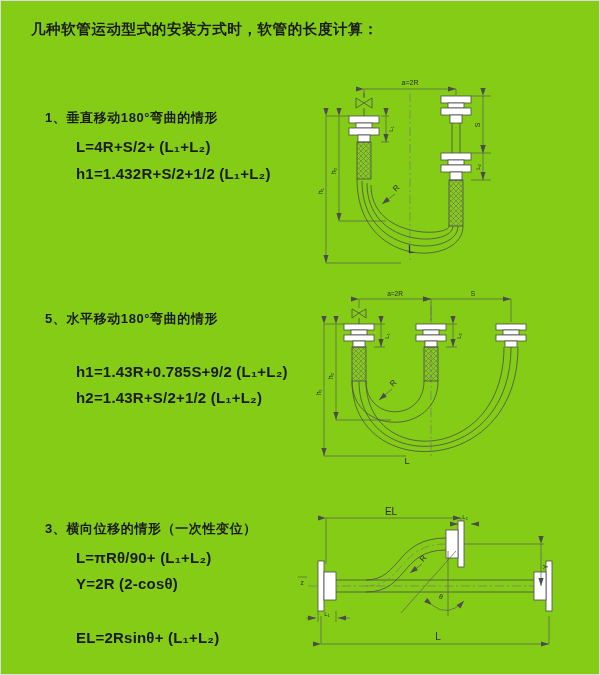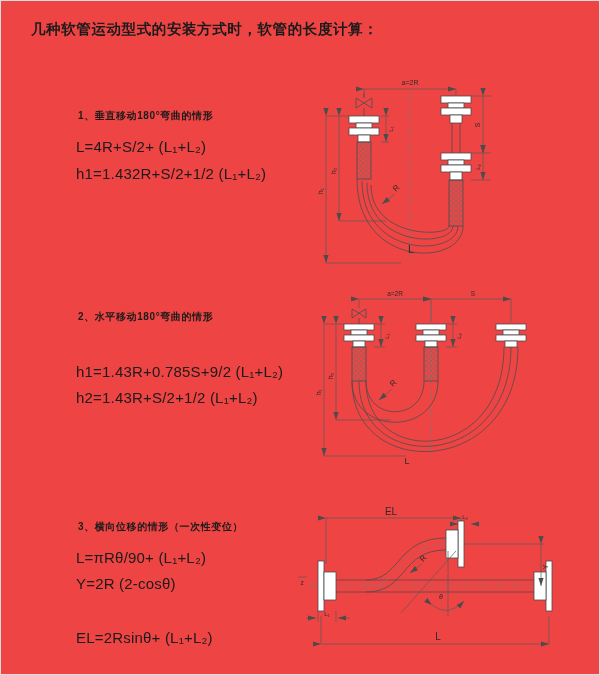--- a/index.html
+++ b/index.html
@@ -1,29 +1,29 @@
 <!DOCTYPE html>
 <html><head>
 <meta charset="utf-8">
 <style>
   html,body{margin:0;padding:0;background:#ffffff;}
   .page{
-    position:relative;width:600px;height:675px;background:#ef4444;
+    position:relative;width:600px;height:675px;background:#84cc16;
     border:1px solid #dcdcdc;box-sizing:border-box;overflow:hidden;
     font-family:"Liberation Sans","DejaVu Sans",sans-serif;color:#1b1b1b;
   }
   .title{
     position:absolute;left:30px;top:19px;font-size:14.5px;font-weight:700;
     letter-spacing:0.6px;white-space:nowrap;
   }
   .sec-heading{
-    position:absolute;font-size:10px;font-weight:700;letter-spacing:0.6px;white-space:nowrap;margin-left:33px;
+    position:absolute;font-size:13px;font-weight:700;letter-spacing:0.6px;white-space:nowrap;
   }
   .formula{
-    position:absolute;font-size:15px;font-weight:400;letter-spacing:0.2px;white-space:nowrap;
+    position:absolute;font-size:15px;font-weight:700;letter-spacing:0.2px;white-space:nowrap;
   }
   svg{position:absolute;overflow:visible;}
   svg text{fill:#2c2c2c;font-family:"Liberation Sans","DejaVu Sans",sans-serif;}
   .dln{stroke:#4c4c4c;stroke-width:0.8;fill:none;}           
   .thin{stroke:#5a5a5a;stroke-width:0.7;fill:none;}          
   .cl{stroke:#7a7a7a;stroke-width:0.7;fill:none;stroke-dasharray:9 3 2 3;} 
   .fit{stroke:#4c4c4c;stroke-width:0.8;fill:#ffffff;}        
 </style>
 </head>
 <body>
@@ -102,21 +102,21 @@
       <path class="dln" d="M66,112 C66,178 152,176 152,155"></path>
       <path class="dln" d="M70,114 C70,168 148,166 148,155"></path>
     </g>
 
     <text x="97" y="119" font-size="8" transform="rotate(-45 97 119)" text-anchor="middle">R</text>
     <path class="thin" d="M94,123 L81,133" marker-end="url(#arr1)"></path>
 
     <text x="110" y="182" font-size="11" text-anchor="middle">L</text>
   </svg>
 
-  <div class="sec-heading" style="left:44px;top:309px">2、水平移动180°弯曲的情形</div>
+  <div class="sec-heading" style="left:44px;top:309px">5、水平移动180°弯曲的情形</div>
   <div class="formula" style="left:75px;top:362px">h1=1.43R+0.785S+9/2 (L₁+L₂)</div>
   <div class="formula" style="left:75px;top:388px">h2=1.43R+S/2+1/2 (L₁+L₂)</div>
 
   <svg style="left:300px;top:285px" width="235" height="185" viewBox="0 0 235 185">
     <defs>
       <pattern id="braid2" patternUnits="userSpaceOnUse" width="5" height="5">
         <path d="M0,5 L5,0 M0,0 L5,5" stroke="#6d6d6d" stroke-width="0.6"></path>
       </pattern>
       <marker id="arr2" markerWidth="10" markerHeight="8" refX="9" refY="4" orient="auto" markerUnits="userSpaceOnUse">
         <path d="M9,4 L1,1.4 L1,6.6 Z" fill="#4c4c4c"></path>

